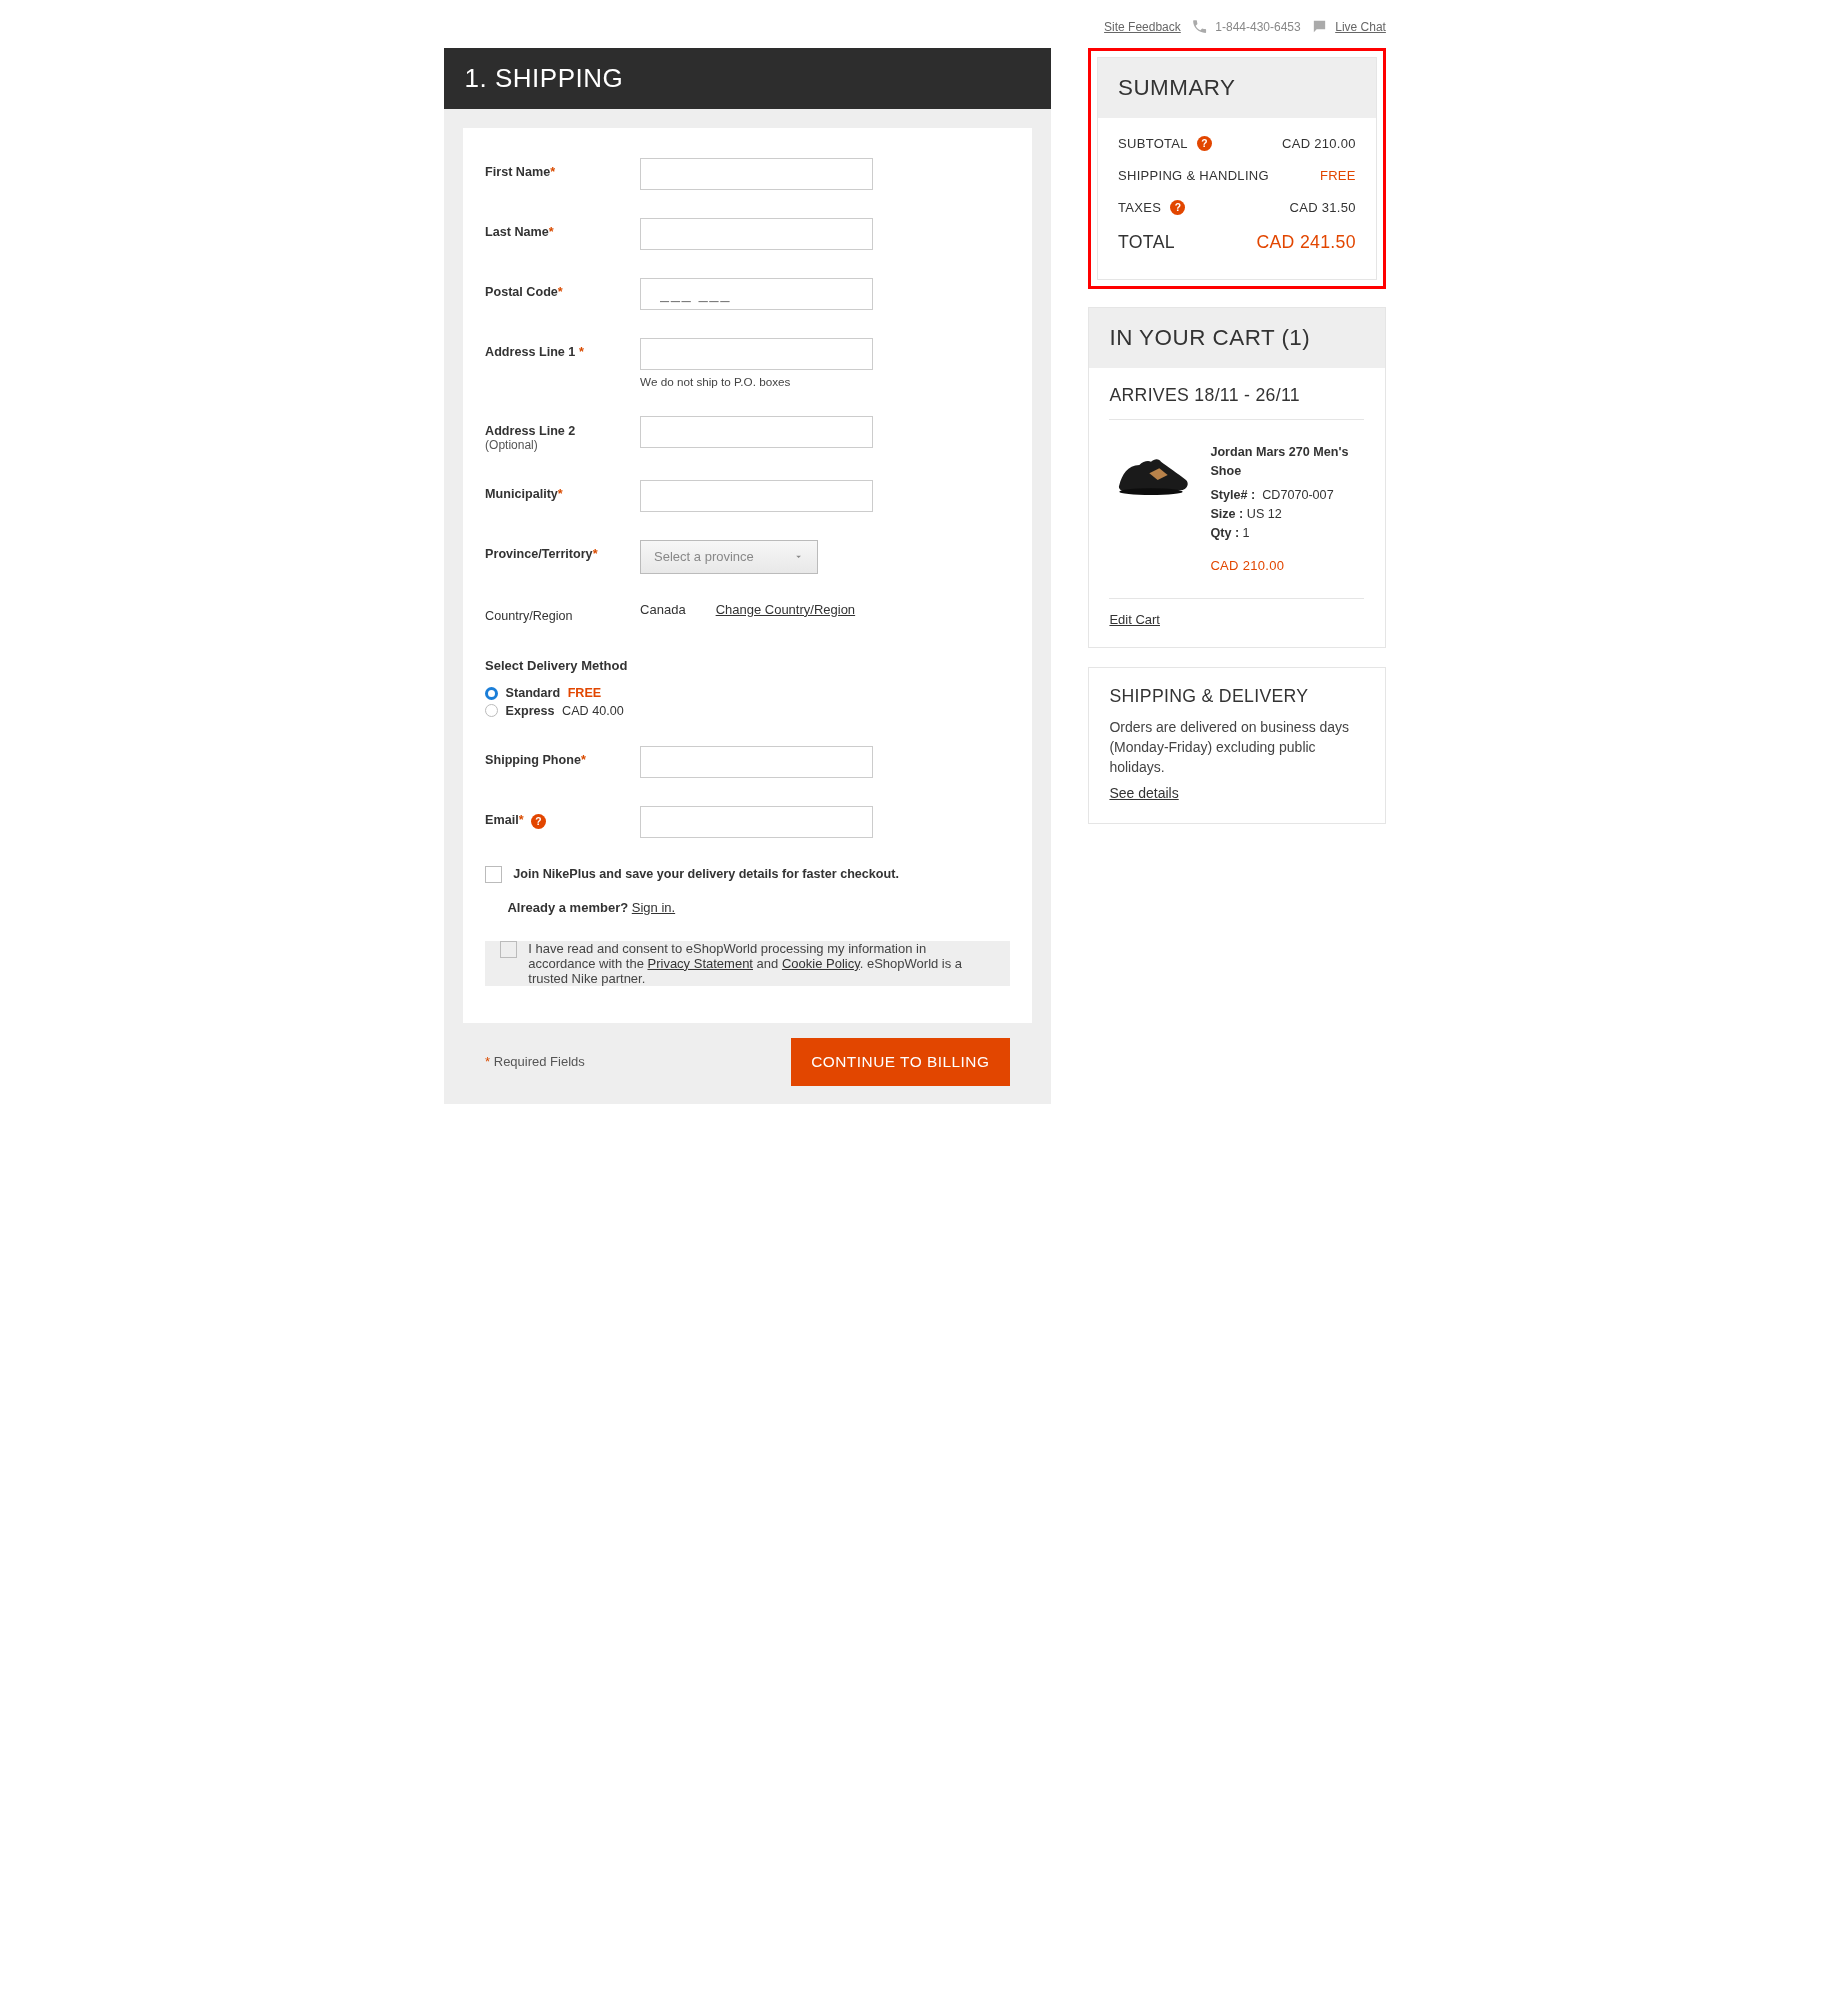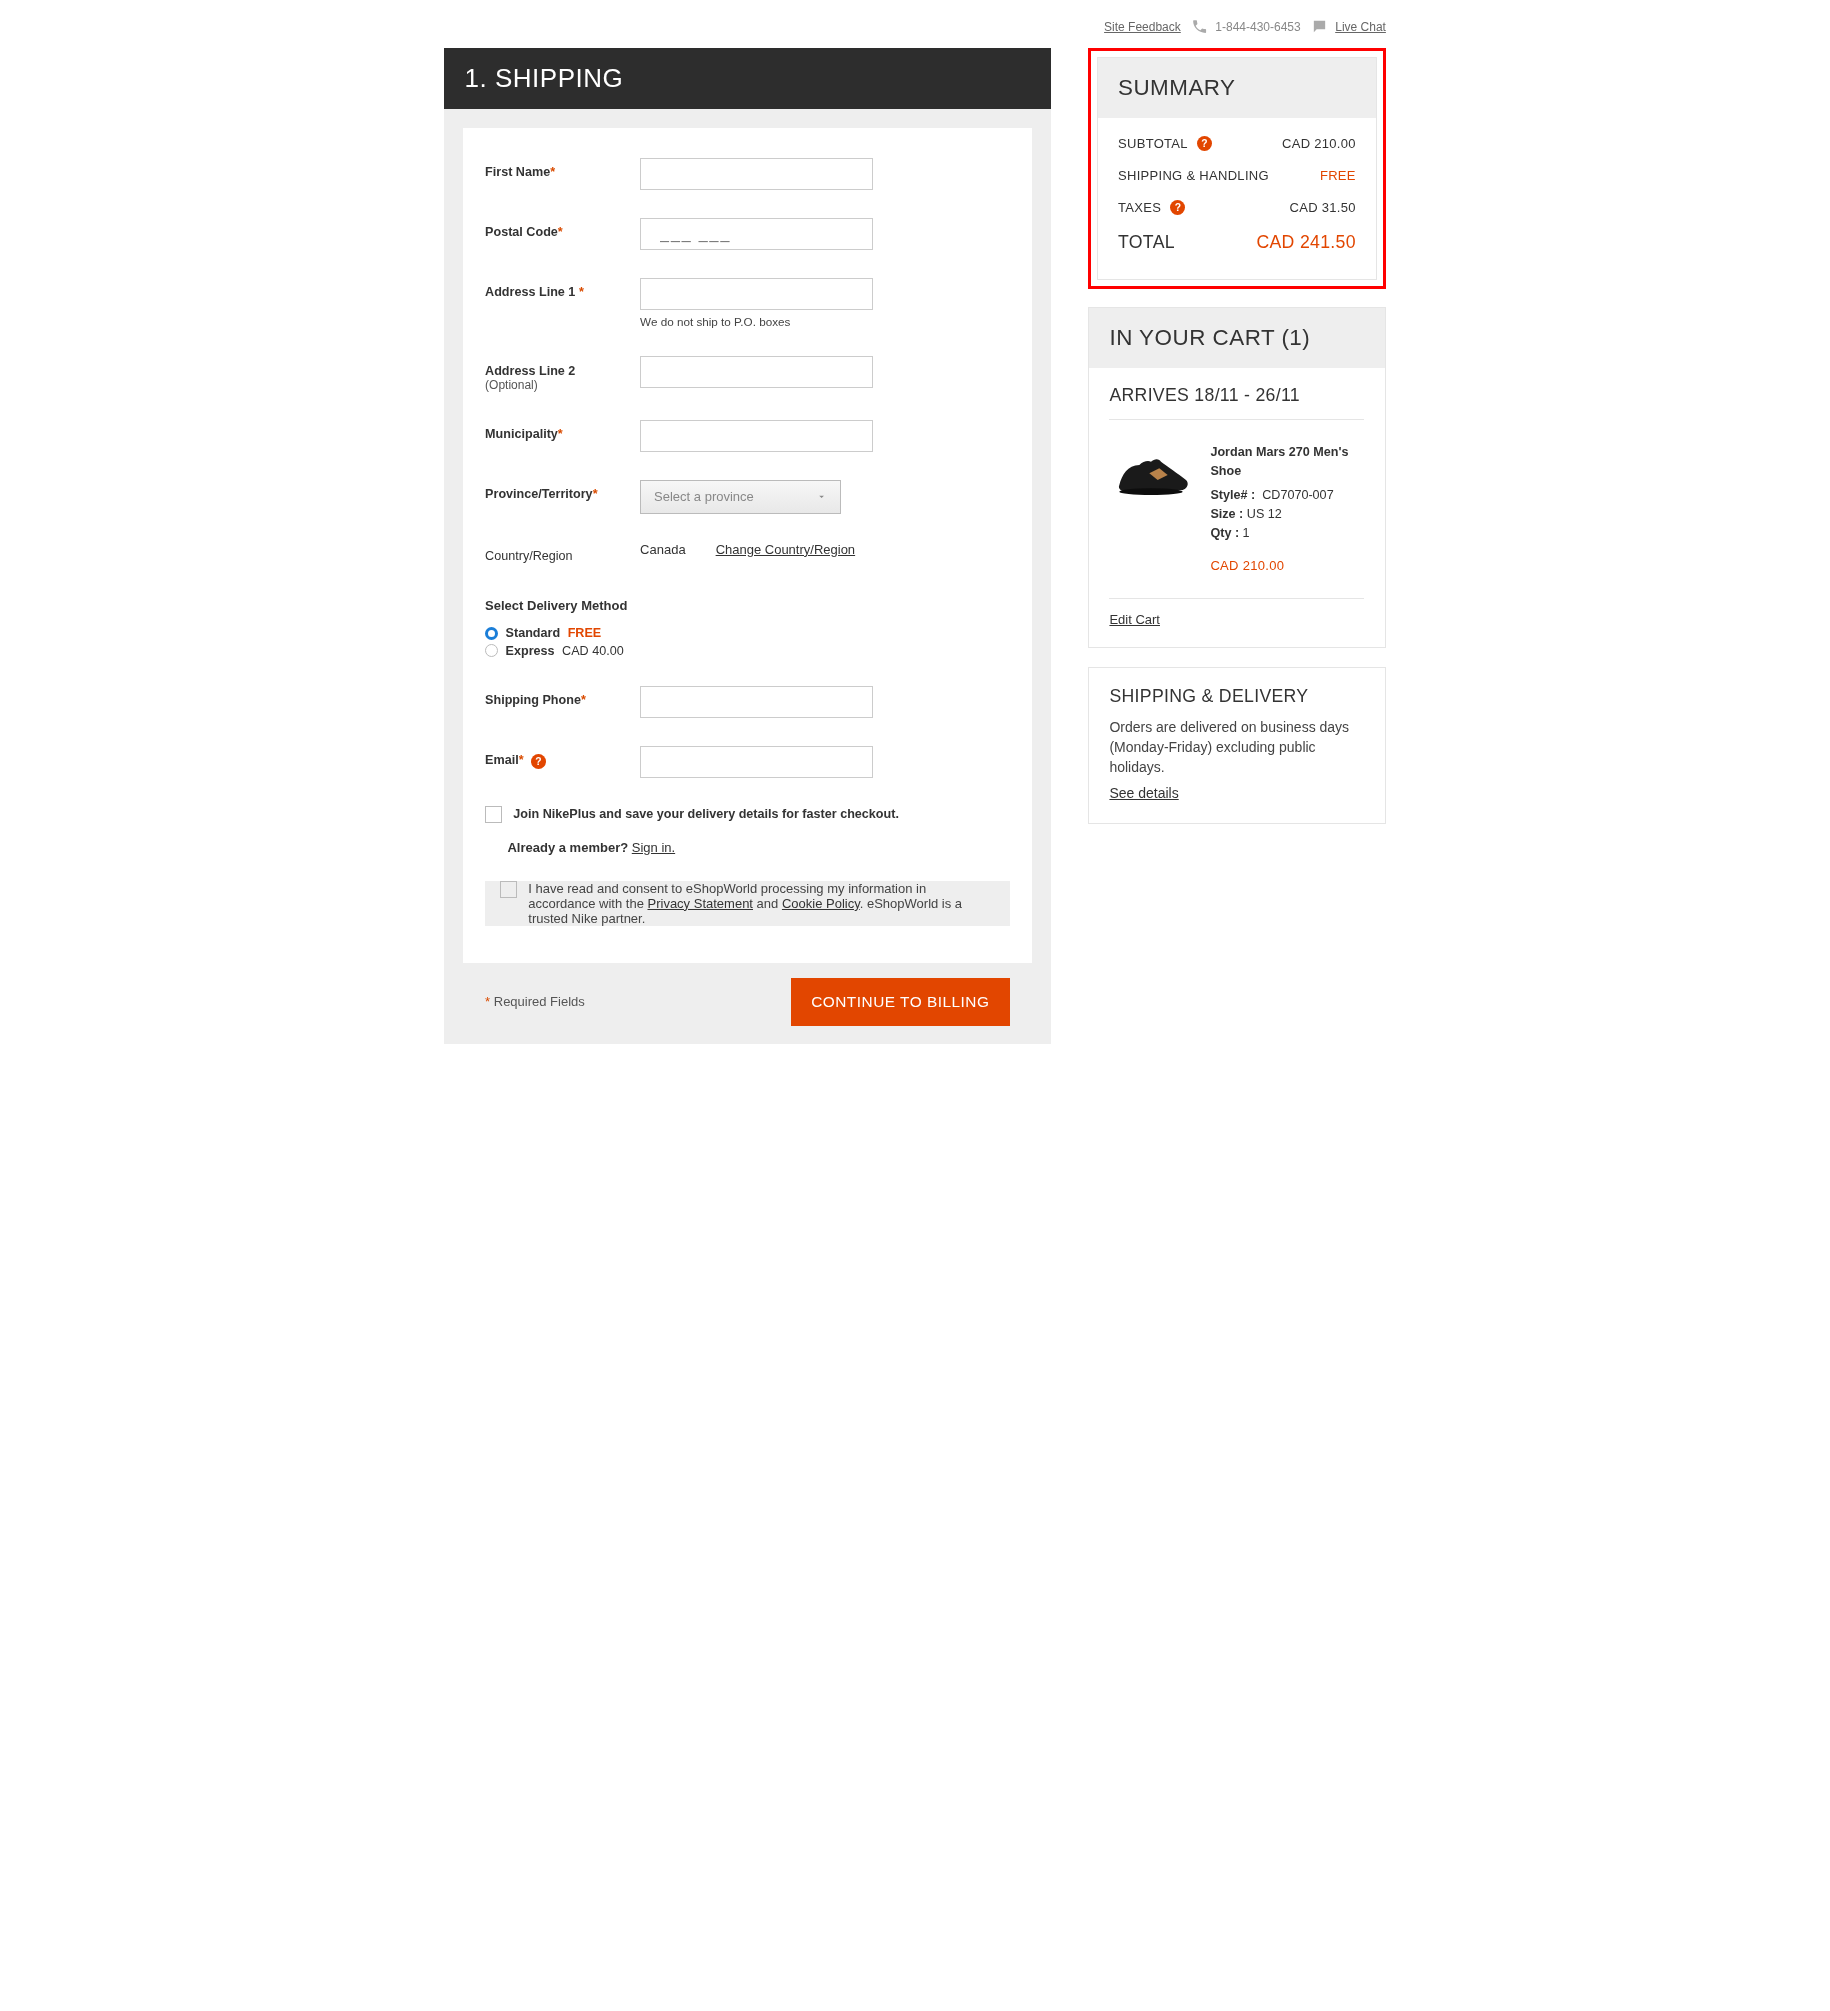--- a/index.html
+++ b/index.html
@@ -16,21 +16,21 @@
 .section-header { background: #2d2d2d; color: #fff; font-family: Impact, "Arial Narrow", sans-serif; font-size: 26px; letter-spacing: 0.5px; padding: 15px 20.5px; font-weight: 400; }
 .form-area { background: #eee; padding: 18.6px; }
 .form-inner { background: #fff; padding: 30px 22.4px 37px; }
 .field-row { display: flex; align-items: flex-start; margin-bottom: 28px; }
 .field-row .label { width: 155px; font-size: 12.6px; font-weight: 700; color: #333; padding-top: 7.5px; }
 .field-row .label .opt { font-weight: 400; color: #555; display:block; font-size: 12px; }
 .req { color: #d94b00; }
 .field-row input[type=text] { width: 233px; height: 32px; border: 0.9px solid #ccc; padding: 0 19px; font-size: 16px; }
 .pc-placeholder { color: #ccc; letter-spacing: 1.9px; padding-left: 13px; font-size: 11.2px; }
 .helper { font-size: 11.7px; color: #444; margin-top: 5.6px; }
-.select-fake { width: 201px; height: 32px; border: 0.9px solid #bbb; background: linear-gradient(#f7f7f7,#e8e8e8); display: flex; align-items: center; justify-content: space-between; padding: 16px 13px; color: #888; font-size: 13px; }
+.select-fake { width: 178px; height: 32px; border: 0.9px solid #bbb; background: linear-gradient(#f7f7f7,#e8e8e8); display: flex; align-items: center; justify-content: space-between; padding: 16px 13px; color: #888; font-size: 13px; }
 .country-row { display: flex; align-items: center; gap: 30px; font-size: 13px; }
 .country-row a { color: #333; text-decoration: underline; }
 .deliv-title { font-size: 13px; font-weight: 700; margin: 7.5px 0 13px; }
 .radio-line { display: flex; align-items: center; gap: 7.5px; margin-bottom: 3.7px; font-size: 12.6px; }
 .radio-dot { width: 13px; height: 13px; border-radius: 50%; border: 3.7px solid #1b7ed8; background: #fff; }
 .radio-empty { width: 13px; height: 13px; border-radius: 50%; border: 0.9px solid #bbb; background: #fff; }
 .free { color: #e24600; font-weight: 700; }
 .ship-sub { margin-bottom: 28px; }
 .help-badge { display: inline-flex; width: 15px; height: 15px; background: #e24600; color: #fff; border-radius: 50%; font-size: 10.3px; font-weight: 700; align-items: center; justify-content: center; margin-left: 3.7px; vertical-align: middle; }
 .join-row { display: flex; align-items: center; gap: 11.2px; font-size: 12.6px; font-weight: 700; margin: 9.3px 0 17px; }
@@ -91,20 +91,24 @@
     <div class="left">
       <div class="section-header">1. SHIPPING</div>
       <div class="form-area">
         <div class="form-inner">
 
           <div class="field-row">
             <div class="label"><span>First Name</span><span class="req">*</span></div>
             <input type="text" style="">
           </div>
 
+          <div class="field-row">
+            <div class="label"><span>Last Name</span><span class="req">*</span></div>
+            <input type="text" style="">
+          </div>
 
           <div class="field-row">
             <div class="label"><span>Postal Code</span><span class="req">*</span></div>
             <input type="text" class="pc-placeholder" placeholder="___ ___" style="">
           </div>
 
           <div class="field-row">
             <div class="label"><span>Address Line 1 </span><span class="req">*</span></div>
             <div>
               <input type="text" style="">

